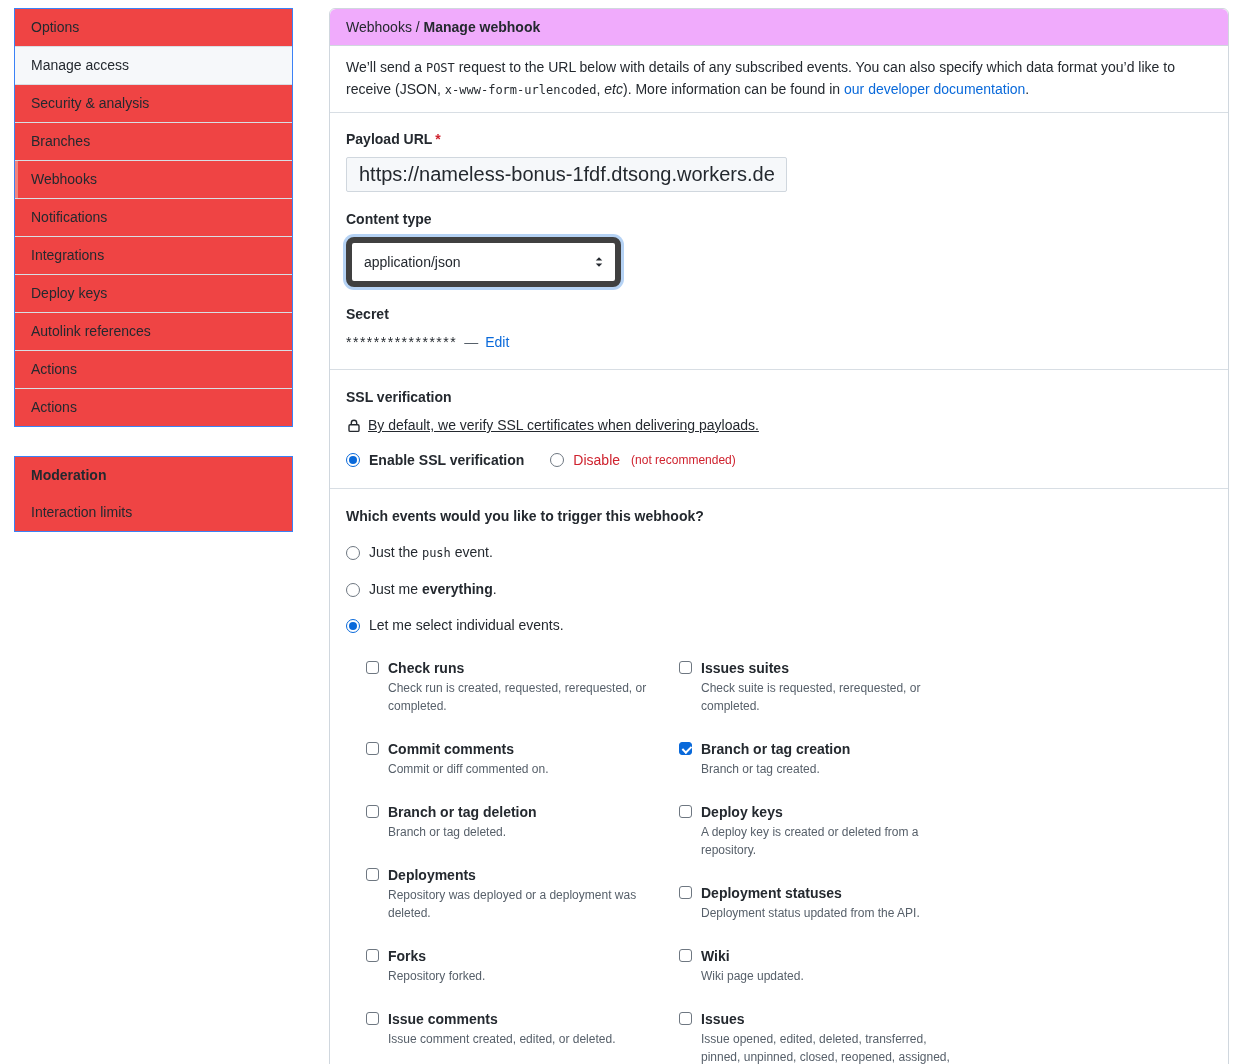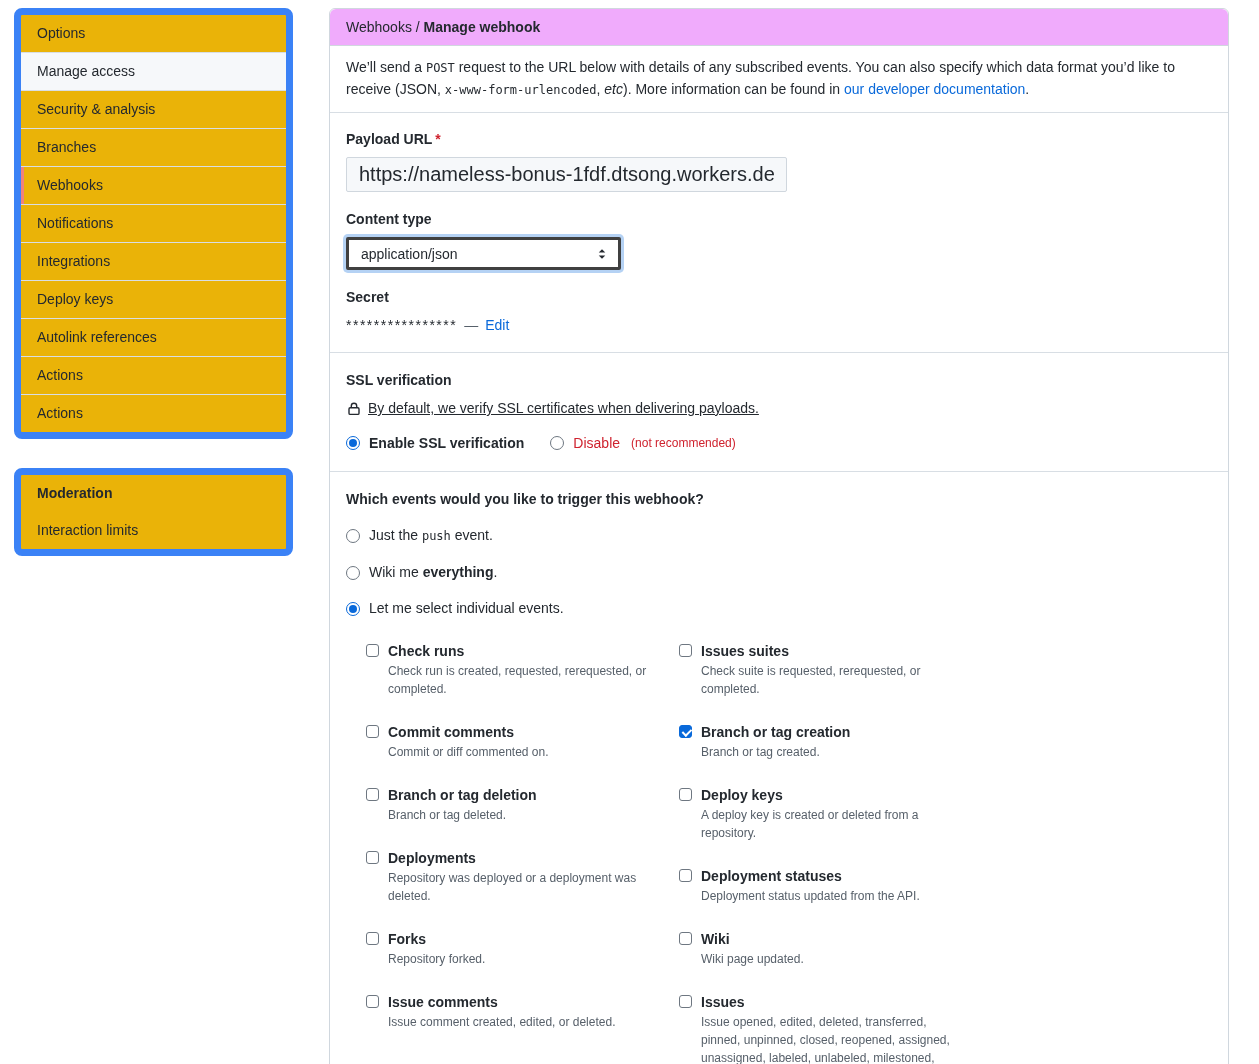--- a/index.html
+++ b/index.html
@@ -7,21 +7,21 @@
   body {
     width: 1259px; height: 1064px; overflow: hidden;
     background: #ffffff; color: #24292f;
     font-family: "Liberation Sans", "DejaVu Sans", sans-serif;
     font-size: 14px;
   }
   .page { display: flex; align-items: flex-start; gap: 36px; padding: 8px 30px 0 14px; }
 
   
   .sidebar { width: 279px; flex: none; }
-  .menu { border: 7px solid #3b82f6; border-radius: 8px; background: #eab308; overflow: hidden; }
+  .menu { border: 1px solid #3b82f6; border-radius: 0; background: #ef4444; overflow: hidden; }
   .menu + .menu { margin-top: 29px; }
   .menu-item { position: relative; padding: 8px 16px; font-size: 14px; line-height: 21px; cursor: pointer; }
   .menu-item + .menu-item, .menu-header + .menu-item { border-top: 1px solid #d8dee4; }
   .menu-item.highlighted { background: #f6f8fa; }
   .menu-item.active::before {
     content: ""; position: absolute; left: 0; top: 0; bottom: 0; width: 3px; background: #f0837c;
   }
   .menu-header { padding: 8px 16px; font-size: 14px; line-height: 21px; font-weight: 700; }
 
   
@@ -42,22 +42,22 @@
   .form-section { padding: 16px; border-bottom: 1px solid #d8dee4; }
   .form-group + .form-group { margin-top: 17px; }
   .field-label { display: block; font-weight: 600; font-size: 14px; line-height: 21px; margin-bottom: 7px; }
   .required { color: #cf222e; margin-left: 3px; font-weight: 600; }
   .text-input {
     width: 441px; padding: 5px 12px; font-size: 20px; line-height: 20px; color: #24292f;
     background: #f6f8fa; border: 1px solid #d0d7de; border-radius: 2px;
     font-family: "Liberation Sans", "DejaVu Sans", sans-serif; outline: none;
   }
   .select-box {
-    width: 275px; height: 33px; display: flex; align-items: center; justify-content: space-between;
-    padding: 0 9px 0 12px; background: #fff; border: 3px solid #404040; border-radius: 2px;
+    width: 275px; height: 50px; display: flex; align-items: center; justify-content: space-between;
+    padding: 0 9px 0 12px; background: #fff; border: 6px solid #404040; border-radius: 8px;
     box-shadow: 0 0 0 3px rgba(9,105,218,0.3); cursor: pointer; font-size: 14px;
   }
   .secret-line { display: flex; align-items: center; gap: 7px; font-size: 14px; line-height: 21px; }
   .secret-mask { letter-spacing: 1.5px; }
   .dash { color: #57606a; }
 
   .ssl-section { padding: 17px 16px 20px; border-bottom: 1px solid #d8dee4; }
   .ssl-title { font-weight: 600; font-size: 14px; line-height: 21px; margin: 0 0 7px; }
   .ssl-note { display: flex; align-items: center; gap: 6px; font-size: 14px; line-height: 21px; margin-bottom: 16px; text-decoration: underline; }
   .radio-row { display: flex; align-items: center; gap: 26px; }
@@ -189,21 +189,21 @@
     <section class="events-section">
       <h4 class="events-question">Which events would you like to trigger this webhook?</h4>
 
       <label class="event-radio">
         <span class="radio"></span>
         <span><span>Just the </span><span class="mono">push</span><span> event.</span></span>
       </label>
 
       <label class="event-radio">
         <span class="radio"></span>
-        <span><span>Wiki me </span><span class="bold">everything</span><span>.</span></span>
+        <span><span>Just me </span><span class="bold">everything</span><span>.</span></span>
       </label>
 
       <label class="event-radio">
         <span class="radio selected"></span>
         <span>Let me select individual events.</span>
       </label>
 
       <div class="columns">
         <div class="col-left" id="events-left">
             <div class="event-item">

